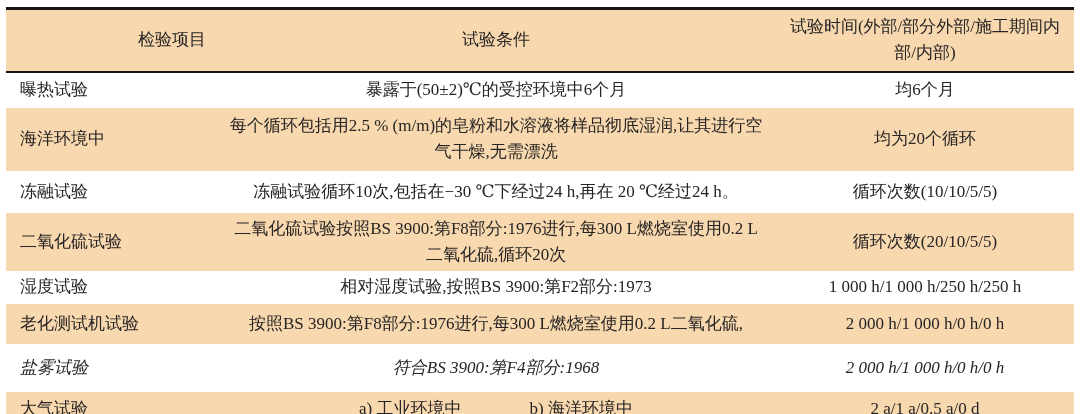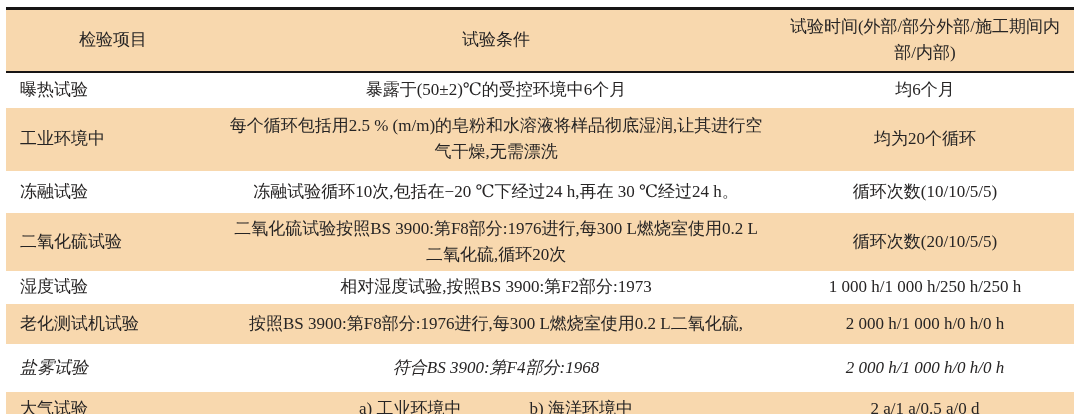--- a/index.html
+++ b/index.html
@@ -32,21 +32,21 @@
   thead tr {
     background: var(--band, #f8d8ae);
     height: 62px;
   }
   thead th {
     font-weight: normal;
     border-bottom: 2px solid #171515;
     padding: 4px 10px;
     vertical-align: middle;
   }
-  th.item-col { text-align: center; padding-left: 14px; }
+  th.item-col { text-align: right; padding-left: 14px; }
   th.cond-col, th.time-col { text-align: center; }
 
   tbody td {
     padding: 3px 10px;
     vertical-align: middle;
   }
   td.item-cell { text-align: left; padding-left: 14px; white-space: nowrap; }
   td.cond-cell, td.time-cell { text-align: center; }
 
   tbody tr:nth-child(even) { background: var(--band, #f8d8ae); }
@@ -76,27 +76,27 @@
         <th class="time-col">试验时间(外部/部分外部/施工期间内部/内部)</th>
       </tr>
     </thead>
     <tbody>
         <tr>
     <td class="item-cell">曝热试验</td>
     <td class="cond-cell">暴露于(50±2)℃的受控环境中6个月</td>
     <td class="time-cell">均6个月</td>
   </tr>
         <tr>
-    <td class="item-cell">工业环境中</td>
+    <td class="item-cell">海洋环境中</td>
     <td class="cond-cell">每个循环包括用2.5 % (m/m)的皂粉和水溶液将样品彻底湿润,让其进行空气干燥,无需漂洗</td>
     <td class="time-cell">均为20个循环</td>
   </tr>
         <tr>
     <td class="item-cell">冻融试验</td>
-    <td class="cond-cell">冻融试验循环10次,包括在−20 ℃下经过24 h,再在 30 ℃经过24 h。</td>
+    <td class="cond-cell">冻融试验循环10次,包括在−30 ℃下经过24 h,再在 20 ℃经过24 h。</td>
     <td class="time-cell">循环次数(10/10/5/5)</td>
   </tr>
         <tr>
     <td class="item-cell">二氧化硫试验</td>
     <td class="cond-cell">二氧化硫试验按照BS 3900:第F8部分:1976进行,每300 L燃烧室使用0.2 L二氧化硫,循环20次</td>
     <td class="time-cell">循环次数(20/10/5/5)</td>
   </tr>
         <tr>
     <td class="item-cell">湿度试验</td>
     <td class="cond-cell">相对湿度试验,按照BS 3900:第F2部分:1973</td>

